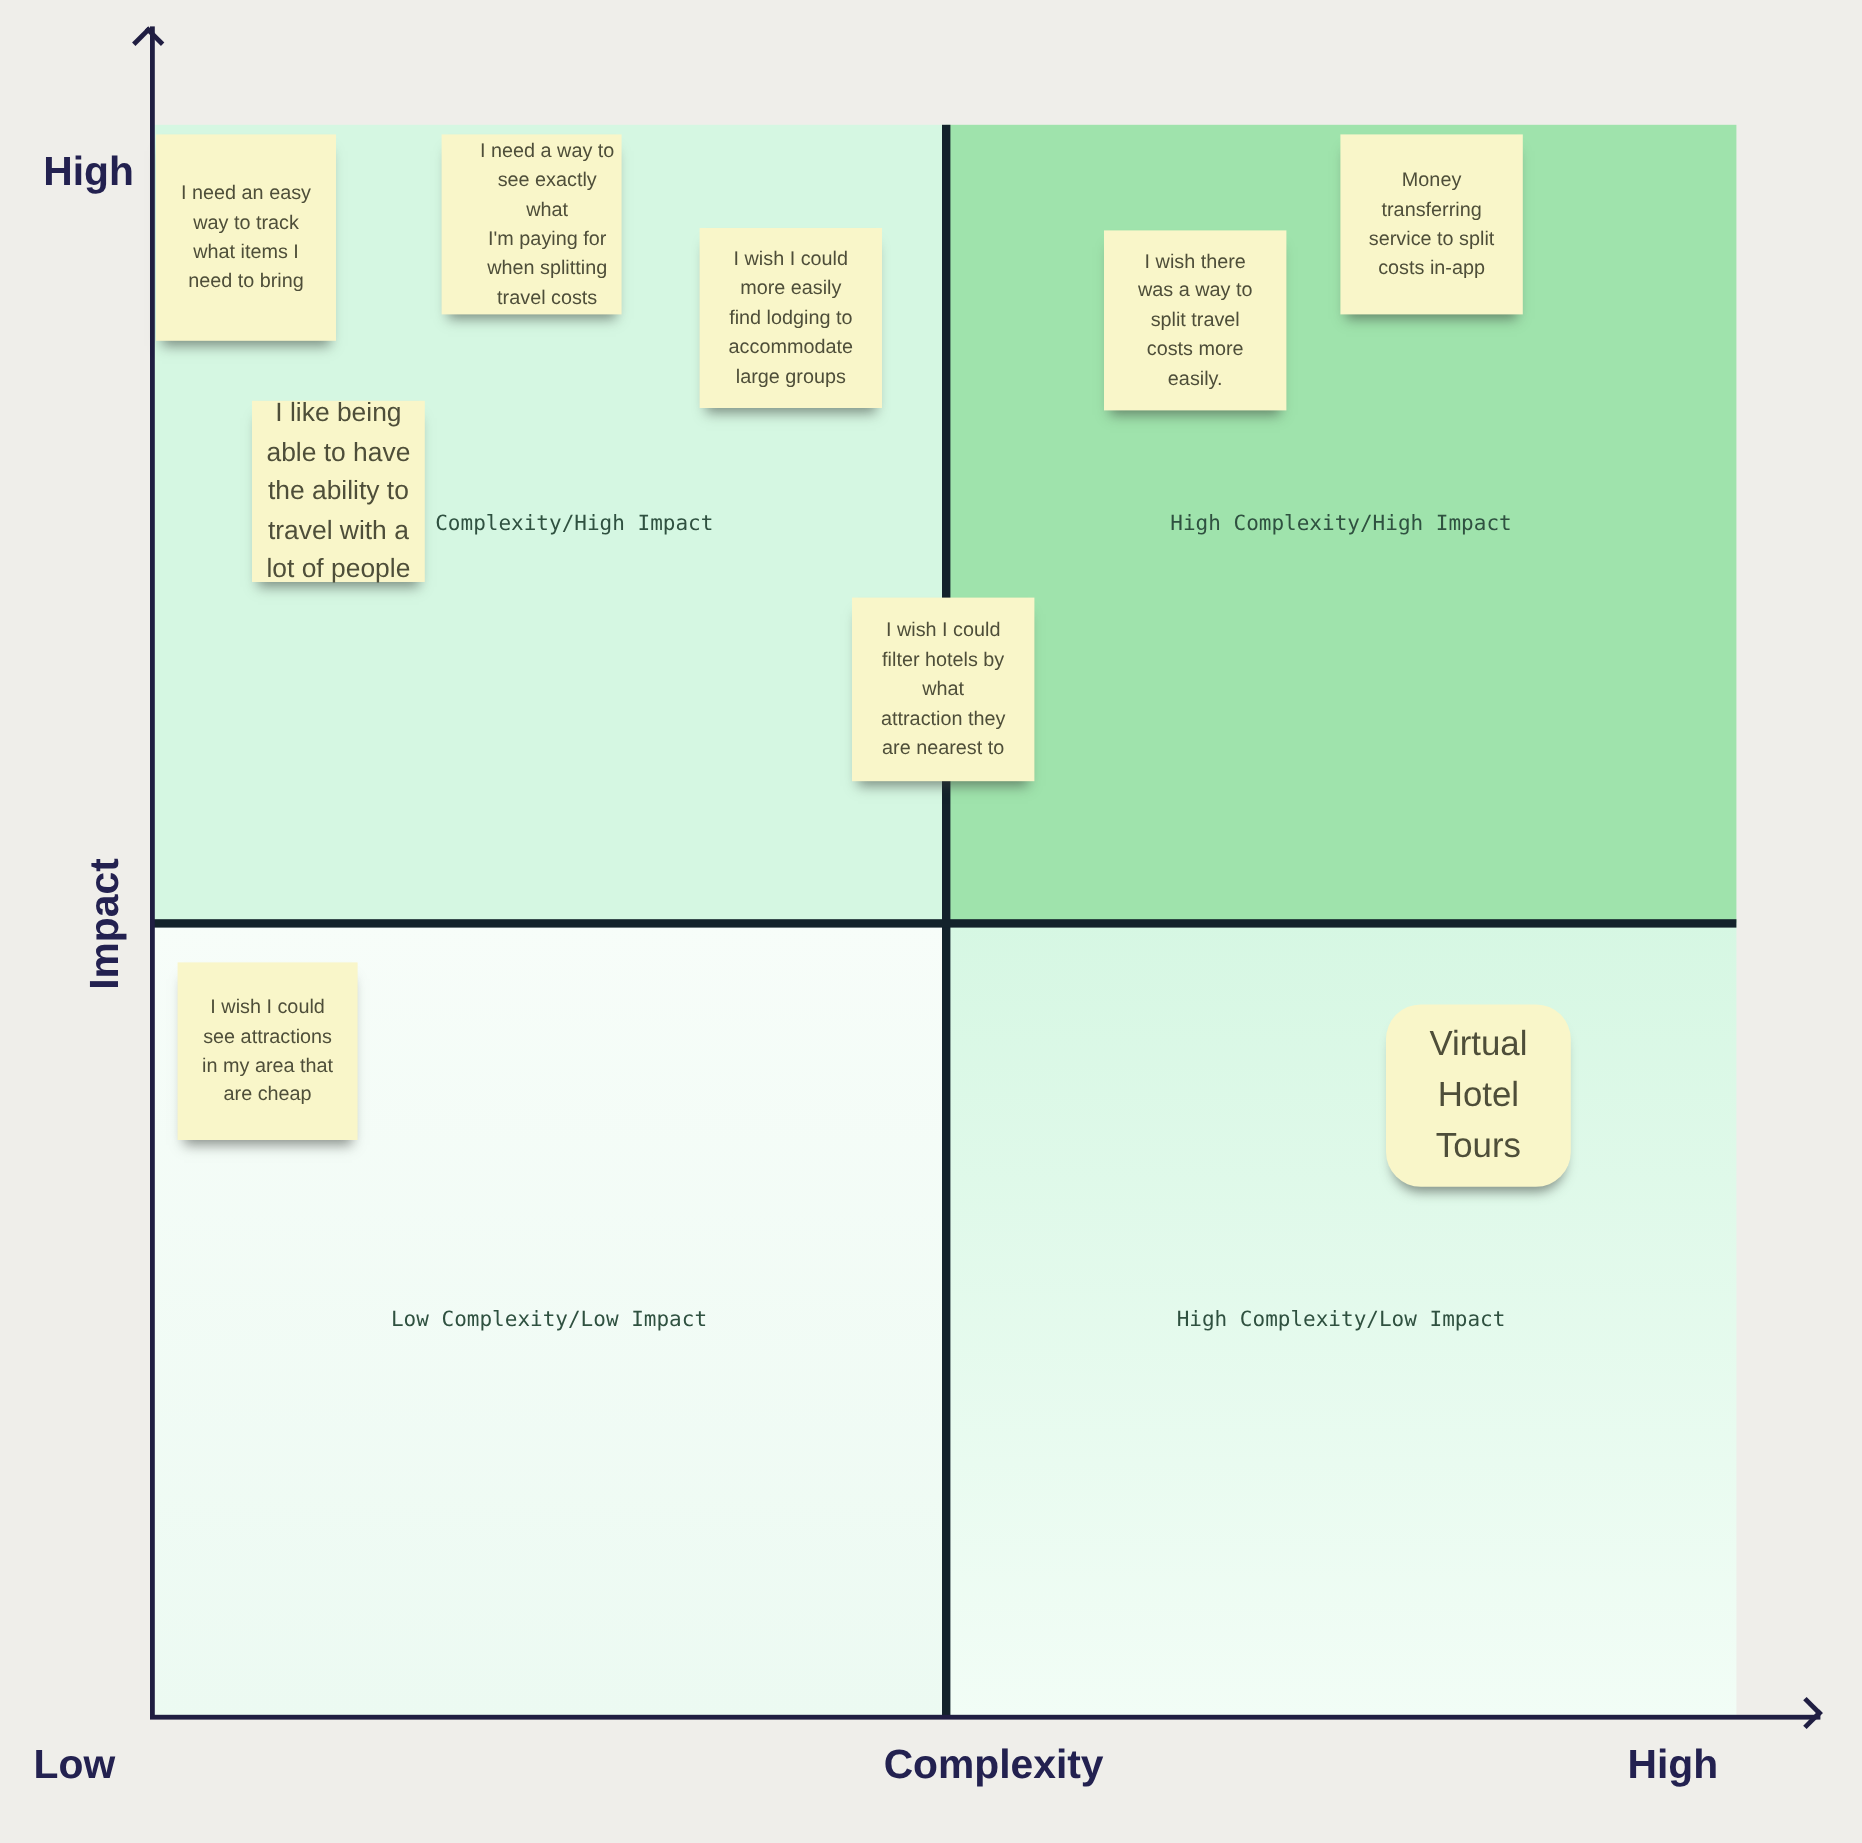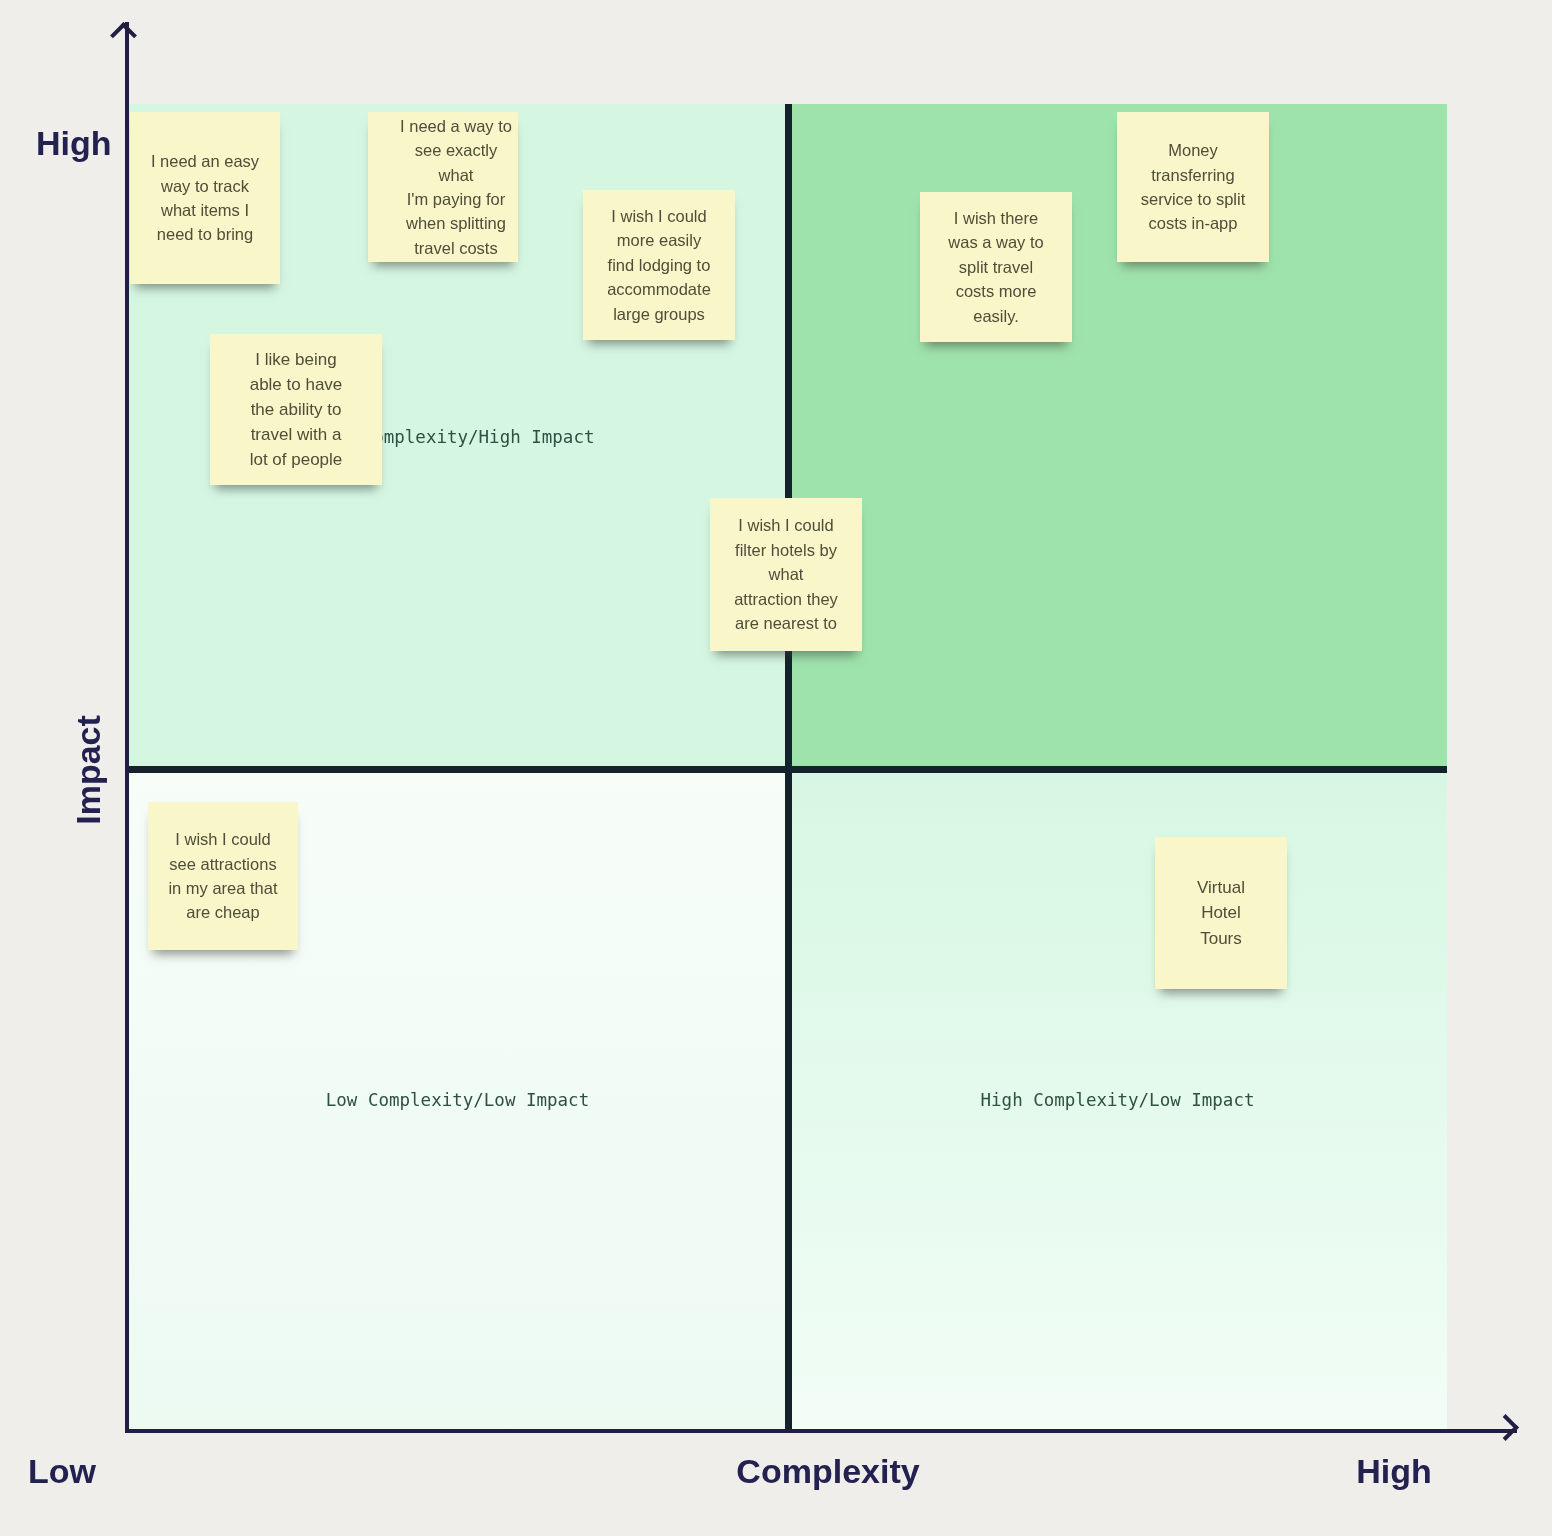--- a/index.html
+++ b/index.html
@@ -90,20 +90,21 @@
 
   <div class="q q-tl"></div>
   <div class="q q-tr"></div>
   <div class="q q-bl"></div>
   <div class="q q-br"></div>
 
   <div class="divider v"></div>
   <div class="divider h"></div>
 
   <div class="q-label tl">Low Complexity/High Impact</div>
+  <div class="q-label tr">High Complexity/High Impact</div>
   <div class="q-label br">High Complexity/Low Impact</div>
   <div class="q-label bl">Low Complexity/Low Impact</div>
 
   <div class="axis-line y-axis"></div>
   <div class="axis-line x-axis"></div>
   <div class="arrowhead up"></div>
   <div class="arrowhead right"></div>
 
   <div class="axis-label y-high">High</div>
   <div class="axis-label y-title">Impact</div>
@@ -138,39 +139,39 @@
 split travel
 costs more
 easily.</div>
   </div>
       <div class="note" style="left: 1117px; top: 112px; width: 152px; height: 150px; font-size: 16.5px;">
     <div class="note-text">Money
 transferring
 service to split
 costs in-app</div>
   </div>
-      <div class="note" style="left: 210px; top: 334px; width: 172px; height: 151px; font-size: 17px;">
+      <div class="note" style="left: 210px; top: 334px; width: 144px; height: 151px; font-size: 22px;">
     <div class="note-text">I like being
 able to have
 the ability to
 travel with a
 lot of people</div>
   </div>
       <div class="note" style="left: 710px; top: 498px; width: 152px; height: 153px; font-size: 16.5px;">
     <div class="note-text">I wish I could
 filter hotels by
 what
 attraction they
 are nearest to</div>
   </div>
       <div class="note" style="left: 148px; top: 802px; width: 150px; height: 148px; font-size: 16.5px;">
     <div class="note-text">I wish I could
 see attractions
 in my area that
 are cheap</div>
   </div>
-      <div class="note" style="left: 1155px; top: 837px; width: 132px; height: 152px; font-size: 17px;">
+      <div class="note" style="left: 1155px; top: 837px; width: 154px; height: 152px; font-size: 29px; border-radius: 29px;">
     <div class="note-text">Virtual
 Hotel
 Tours</div>
   </div>
     </div>
 </div>
 
 </body></html>

